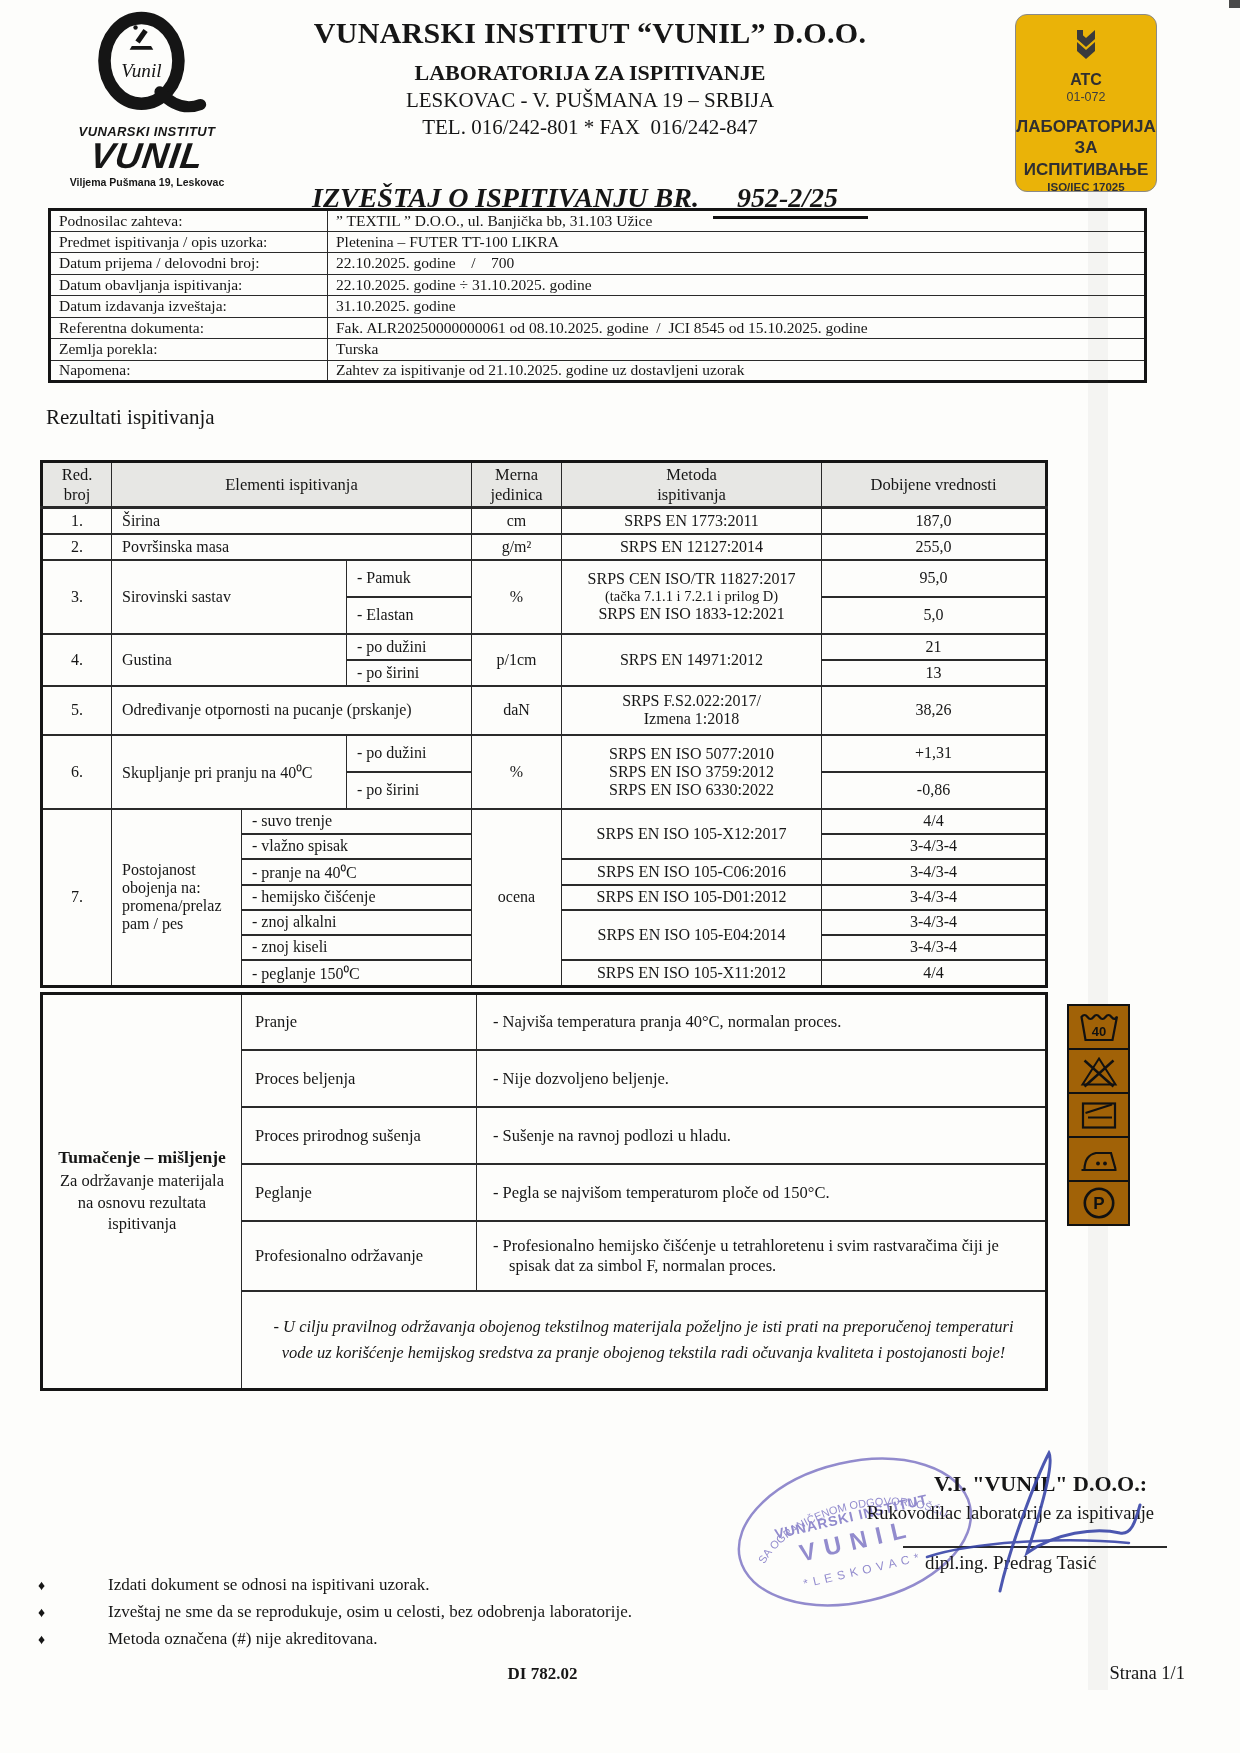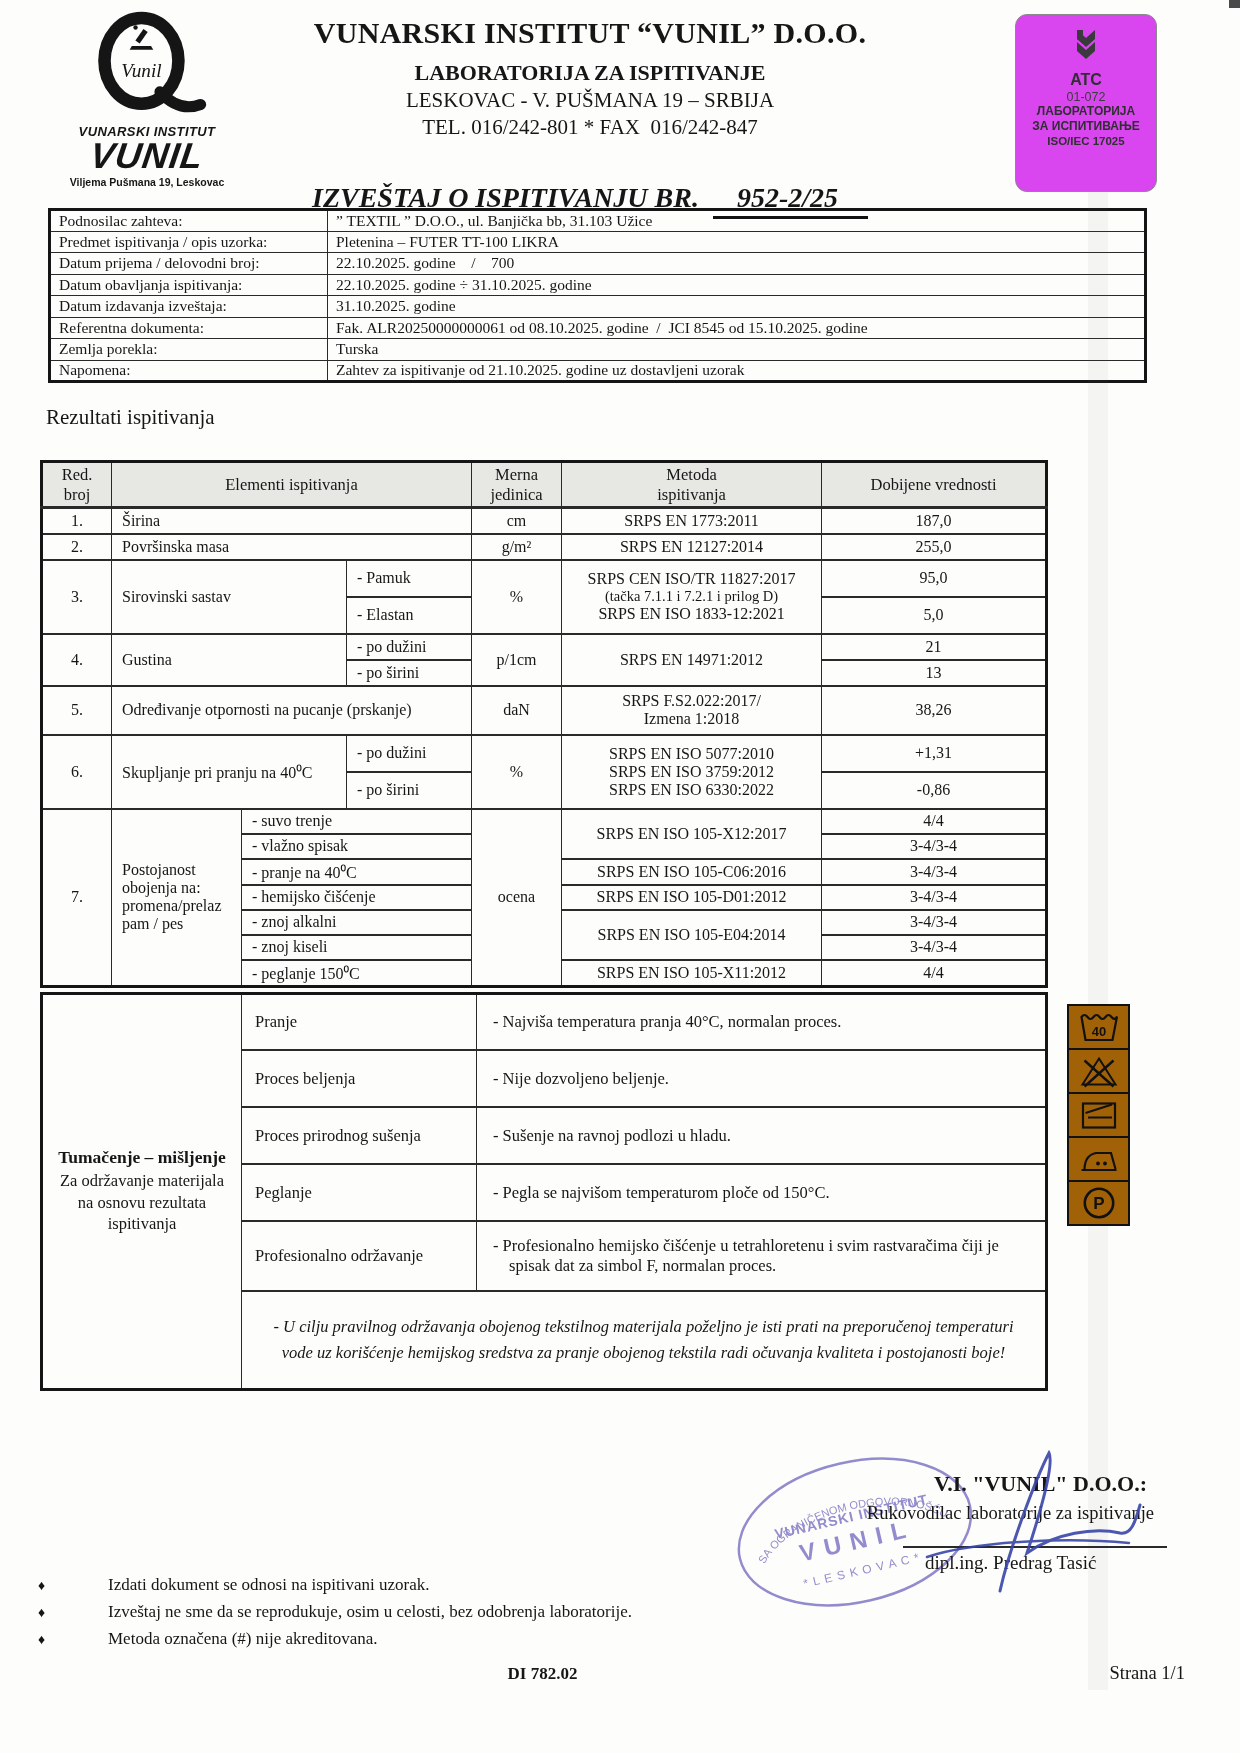--- a/index.html
+++ b/index.html
@@ -26,24 +26,24 @@
   .header-center { position:absolute; left:250px; top:16px; width:680px; text-align:center; }
   .inst-name { font-size:30px; font-weight:700; letter-spacing:.3px; }
   .inst-lab  { font-size:22px; font-weight:700; margin-top:10px; }
   .inst-addr { font-size:21px; margin-top:2px; }
   .inst-tel  { font-size:21px; margin-top:2px; }
   .report-title { margin-top:18px; font:italic 700 28px "Liberation Serif", serif; white-space:nowrap; }
   .report-no { display:inline-block; border-bottom:3px solid #111; padding:0 30px 2px 24px; margin-left:14px;margin-top:24px; }
 
   .badge { position:absolute; left:1015px; top:14px; width:142px; height:178px;
     border:1.5px solid #8a8a8a; border-radius:12px; text-align:center; padding-top:12px;
-    font-family:"Liberation Sans", sans-serif; background:#d946ef; }
+    font-family:"Liberation Sans", sans-serif; background:#eab308; }
   .badge-atc { font-size:16px; font-weight:700; color:#2f2f31; margin-top:2px; }
   .badge-code { font-size:12.5px; color:#3c3c3e; margin-top:1px; }
-  .badge-lab { font-size:12px; font-weight:700; color:#2f2f31; line-height:1.25; }
+  .badge-lab { font-size:17px; font-weight:700; color:#2f2f31; margin-top:12px; line-height:1.25; }
   .badge-iso { font-size:11.5px; font-weight:700; color:#2f2f31; margin-top:1px; }
 
   
   .info-table { border-collapse:collapse; table-layout:fixed; width:1099px; margin:12px 0 0 48px;
     border:3px solid #151515; }
   .info-table td { border:1px solid #2a2a2a; height:21.5px; font-size:15.5px; padding:0 8px;
     white-space:nowrap; overflow:hidden; }
   .info-table .il { width:278px; }
 
   

